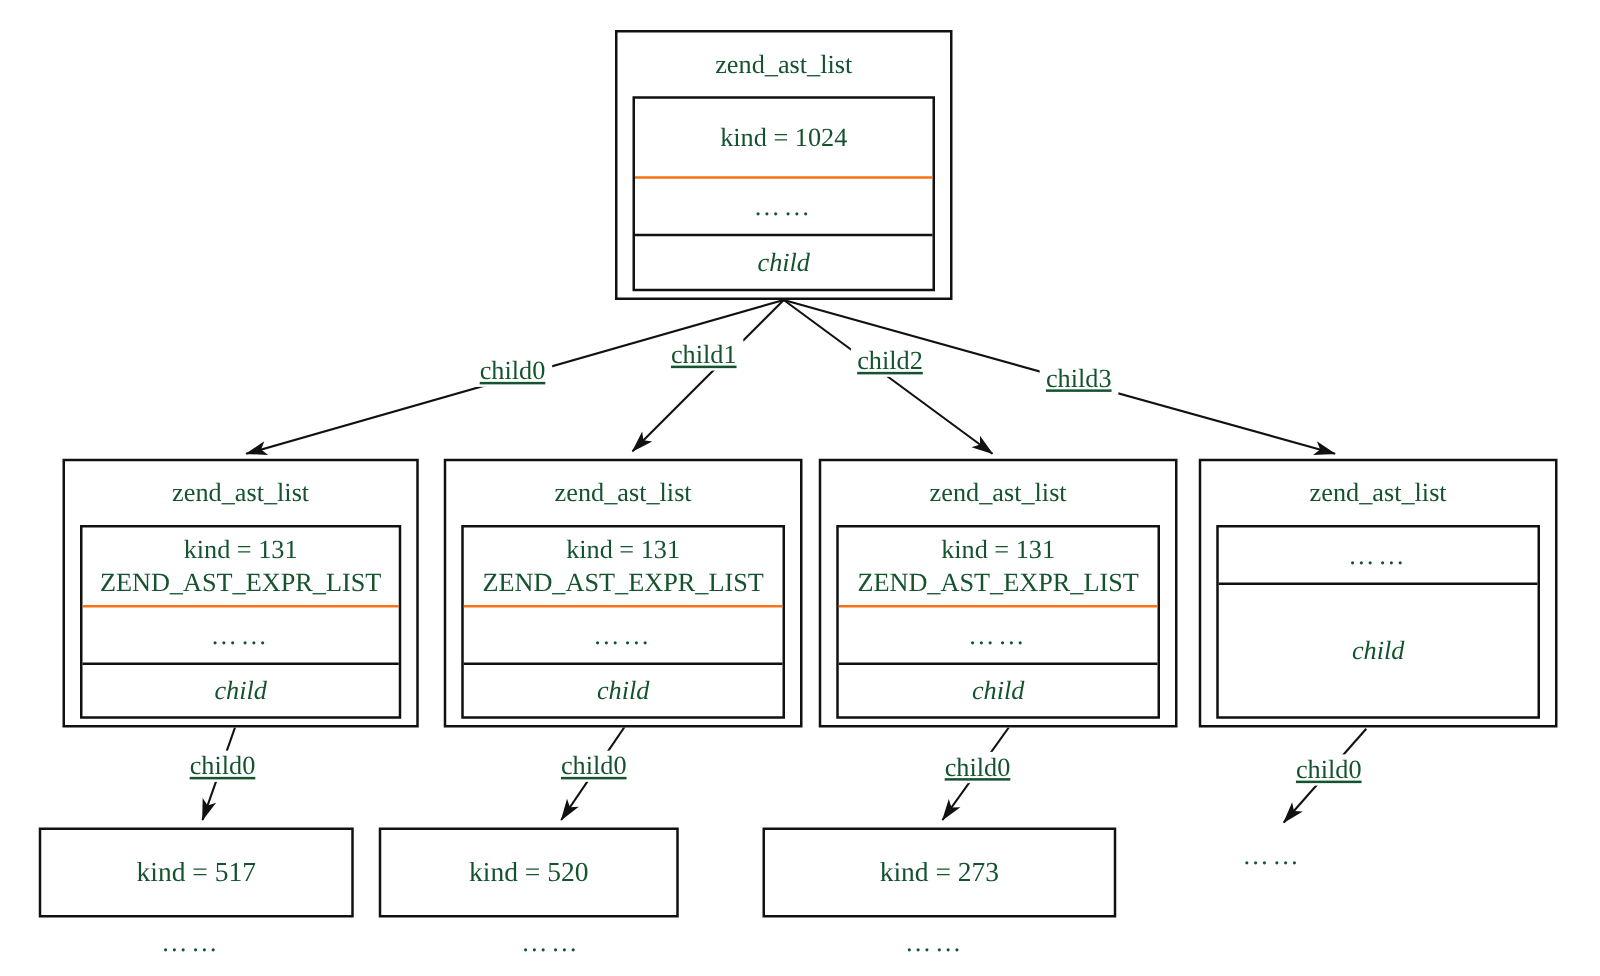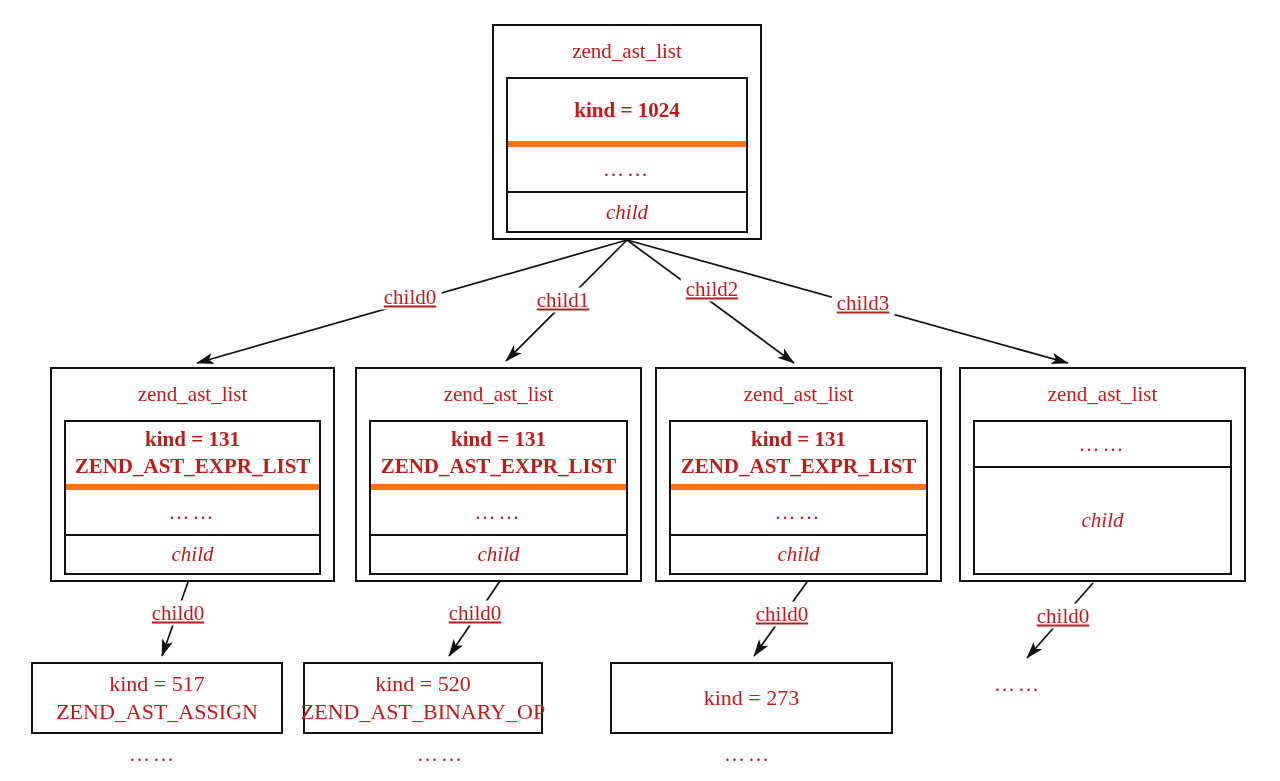--- a/index.html
+++ b/index.html
@@ -1,37 +1,37 @@
 <!DOCTYPE html>
 <html><head>
 <meta charset="utf-8">
 <style>
   html,body{margin:0;padding:0;background:#ffffff;}
   #canvas{
     position:relative;width:1280px;height:781px;background:#ffffff;
-    font-family:"Liberation Serif","DejaVu Serif",serif;color:#b91c1c;overflow:hidden;
+    font-family:"Liberation Serif","DejaVu Serif",serif;color:#14532d;overflow:hidden;
   }
   #edges{position:absolute;left:0;top:0;width:1280px;height:781px;z-index:1;}
   .node{
     position:absolute;border:2px solid #111111;background:#ffffff;
     box-sizing:border-box;z-index:2;
   }
   .node-title{
     height:50px;display:flex;align-items:center;justify-content:center;
     font-size:21px;white-space:nowrap;
   }
   .node-inner{
     position:absolute;left:12px;right:12px;top:51px;bottom:5px;
     border:2px solid #111111;display:flex;flex-direction:column;box-sizing:border-box;
   }
   .row{
     display:flex;flex-direction:column;align-items:center;justify-content:center;
     font-size:21px;line-height:27px;white-space:nowrap;
   }
-  .row-kind{flex:0 0 62px;border-bottom:6px solid #f97316;font-weight:bold;}
+  .row-kind{flex:0 0 62px;border-bottom:2px solid #f97316;}
   .row-dots{flex:0 0 44px;border-bottom:2px solid #111111;letter-spacing:3px;}
   .row-child{flex:1 1 auto;font-style:italic;}
   .leaf{
     position:absolute;border:2px solid #111111;background:#ffffff;box-sizing:border-box;
     display:flex;flex-direction:column;align-items:center;justify-content:center;
     font-size:22px;line-height:28px;white-space:nowrap;z-index:2;
   }
   .edge-label{
     position:absolute;transform:translate(-50%,-50%);background:#ffffff;
     padding:0 5px;font-size:21px;z-index:3;white-space:nowrap;text-decoration:underline;
@@ -112,32 +112,30 @@
   <div class="node" style="left:959px;top:367px;width:287px;height:215px">
     <div class="node-title">zend_ast_list</div>
     <div class="node-inner">
       <div class="row row-dots">……</div>
       <div class="row row-child">child</div>
     </div>
   </div>
 
   <div class="leaf" style="left:31px;top:662px;width:252px;height:72px">
     <div>kind = 517</div>
-    <div>ZEND_AST_ASSIGN</div>
   </div>
   <div class="leaf" style="left:303px;top:662px;width:240px;height:72px">
     <div>kind = 520</div>
-    <div>ZEND_AST_BINARY_OP</div>
   </div>
   <div class="leaf" style="left:610px;top:662px;width:283px;height:72px">
     <div>kind = 273</div>
   </div>
 
   <span class="edge-label" style="left:410px;top:297px">child0</span>
-  <span class="edge-label" style="left:563px;top:300px">child1</span>
+  <span class="edge-label" style="left:563px;top:284px">child1</span>
   <span class="edge-label" style="left:712px;top:289px">child2</span>
   <span class="edge-label" style="left:863px;top:303px">child3</span>
 
   <span class="edge-label" style="left:178px;top:613px">child0</span>
   <span class="edge-label" style="left:475px;top:613px">child0</span>
   <span class="edge-label" style="left:782px;top:614px">child0</span>
   <span class="edge-label" style="left:1063px;top:616px">child0</span>
 
   <span class="below-dots" style="left:153px;top:742px">……</span>
   <span class="below-dots" style="left:441px;top:742px">……</span>

